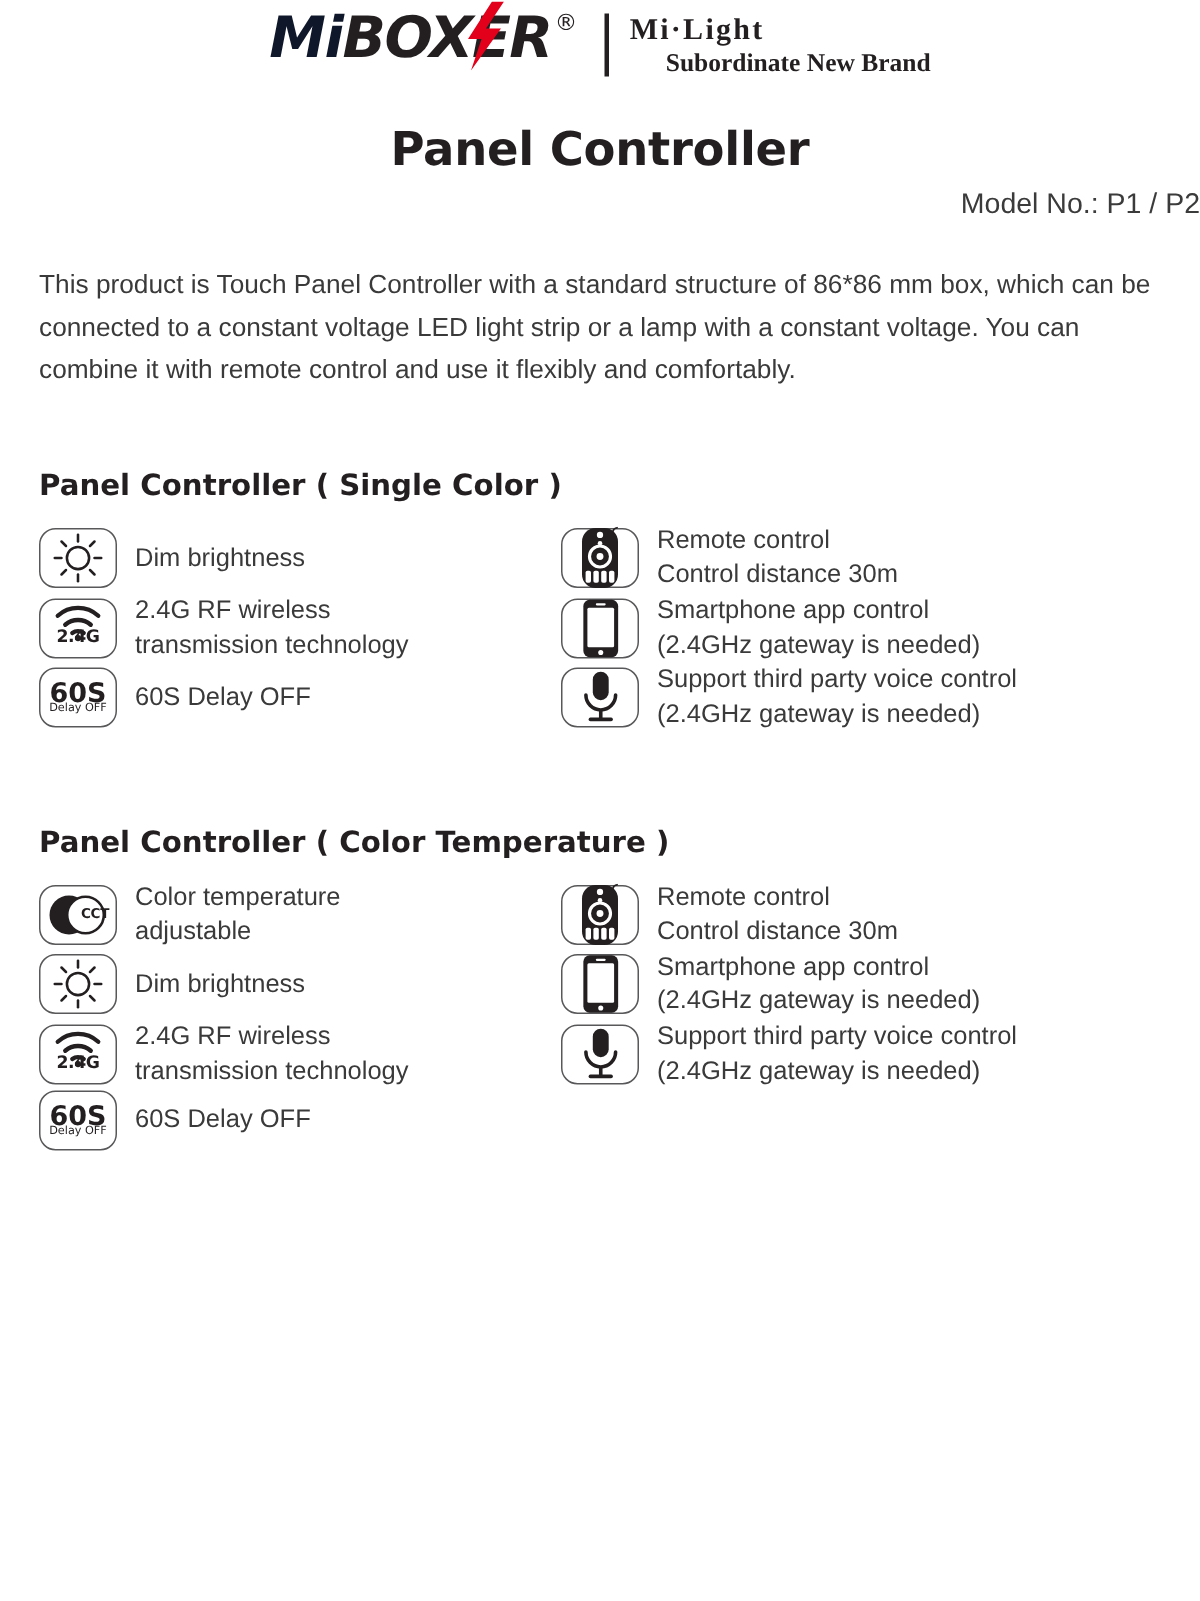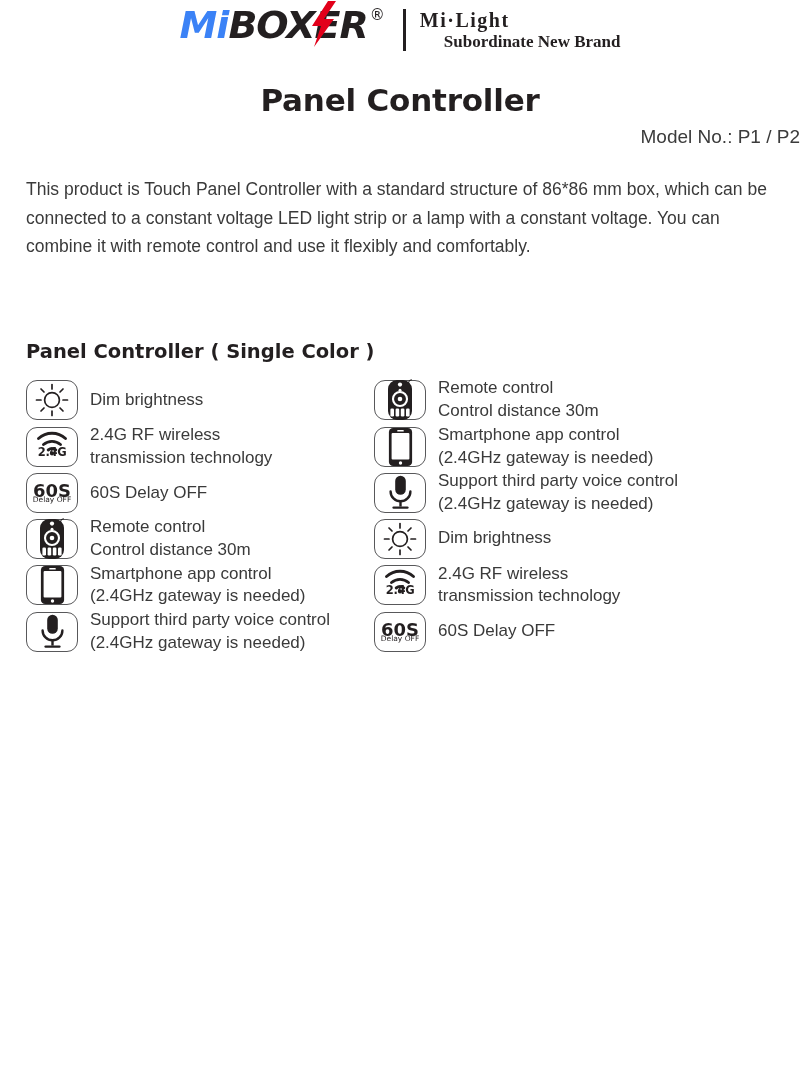--- a/index.html
+++ b/index.html
@@ -32,21 +32,21 @@
   .logo-text {
     font-family: "DejaVu Sans", sans-serif;
     font-weight: bold;
     font-size: 38px;
     letter-spacing: -1px;
     line-height: 1;
     font-style: italic;
     position: relative;
     white-space: nowrap;
   }
-  .logo-mi { color: #3b82f6; margin-top: 44px; }
+  .logo-mi { color: #0f172a; margin-top: 44px; }
   .logo-boxer { color: #231f20; }
   .logo-bolt {
     position: absolute;
     left: 128px;
     top: -5px;
     width: 30px;
     height: 46px;
     pointer-events: none;
   }
   .logo-reg {
@@ -117,21 +117,21 @@
     color: #3a3a3a;
     margin-top: 27px;
     max-width: 752px;
   }
 
   .group-heading {
     font-family: "DejaVu Sans", sans-serif;
     font-weight: bold;
     font-size: 19.5px;
     color: #231f20;
-    margin-top: 80px;
+    margin-top: 52px;
     margin-bottom: 14px;
   }
   .group-heading.second { margin-top: 62px; }
 
   .feature-grid {
     display: grid;
     grid-template-columns: 348px 1fr;
     row-gap: 1px;
   }
   .feature-row {
@@ -296,21 +296,32 @@
       <rect x="8.2" y="0.8" width="10.6" height="19" rx="5.3" fill="#231f20"></rect>
       <path d="M3.6 16.4 A9.9 9.9 0 0 0 23.4 16.4" fill="none" stroke="#231f20" stroke-width="2.4" stroke-linecap="round"></path>
       <line x1="13.5" y1="25.8" x2="13.5" y2="31.6" stroke="#231f20" stroke-width="2.4"></line>
       <line x1="6.6" y1="32.6" x2="20.4" y2="32.6" stroke="#231f20" stroke-width="2.4" stroke-linecap="round"></line>
           </svg>
         </div>
         <div class="feature-text"><span>Support third party voice control</span><span class="l2">(2.4GHz gateway is needed)</span></div>
       </div>
     </div>
 
+  <div class="group-heading second">Panel Controller ( Color Temperature )</div>
   <div class="feature-grid" id="grid1">
+      <div class="feature-row">
+        <div class="icon-tile">
+          <svg width="42" height="28" viewBox="0 0 42 28">
+      <circle cx="15" cy="14" r="13" fill="#231f20"></circle>
+      <circle cx="26" cy="14" r="12.2" fill="#ffffff" stroke="#231f20" stroke-width="1.7"></circle>
+          </svg>
+          <div class="cct-label">CCT</div>
+        </div>
+        <div class="feature-text"><span>Color temperature</span><span class="l2">adjustable</span></div>
+      </div>
       <div class="feature-row">
         <div class="icon-tile">
           <svg width="26" height="42" viewBox="0 0 26 42">
       <rect x="1" y="1" width="24" height="40" rx="9" fill="#231f20"></rect>
       <circle cx="13" cy="5.6" r="2.1" fill="#fff"></circle>
       <circle cx="13" cy="11.2" r="1.5" fill="#fff"></circle>
       <circle cx="13" cy="20" r="7" fill="none" stroke="#fff" stroke-width="2.1"></circle>
       <circle cx="13" cy="20" r="2.3" fill="#fff"></circle>
       <g fill="#fff">
         <rect x="3.4" y="29.5" width="3.6" height="8" rx="1.2"></rect>

